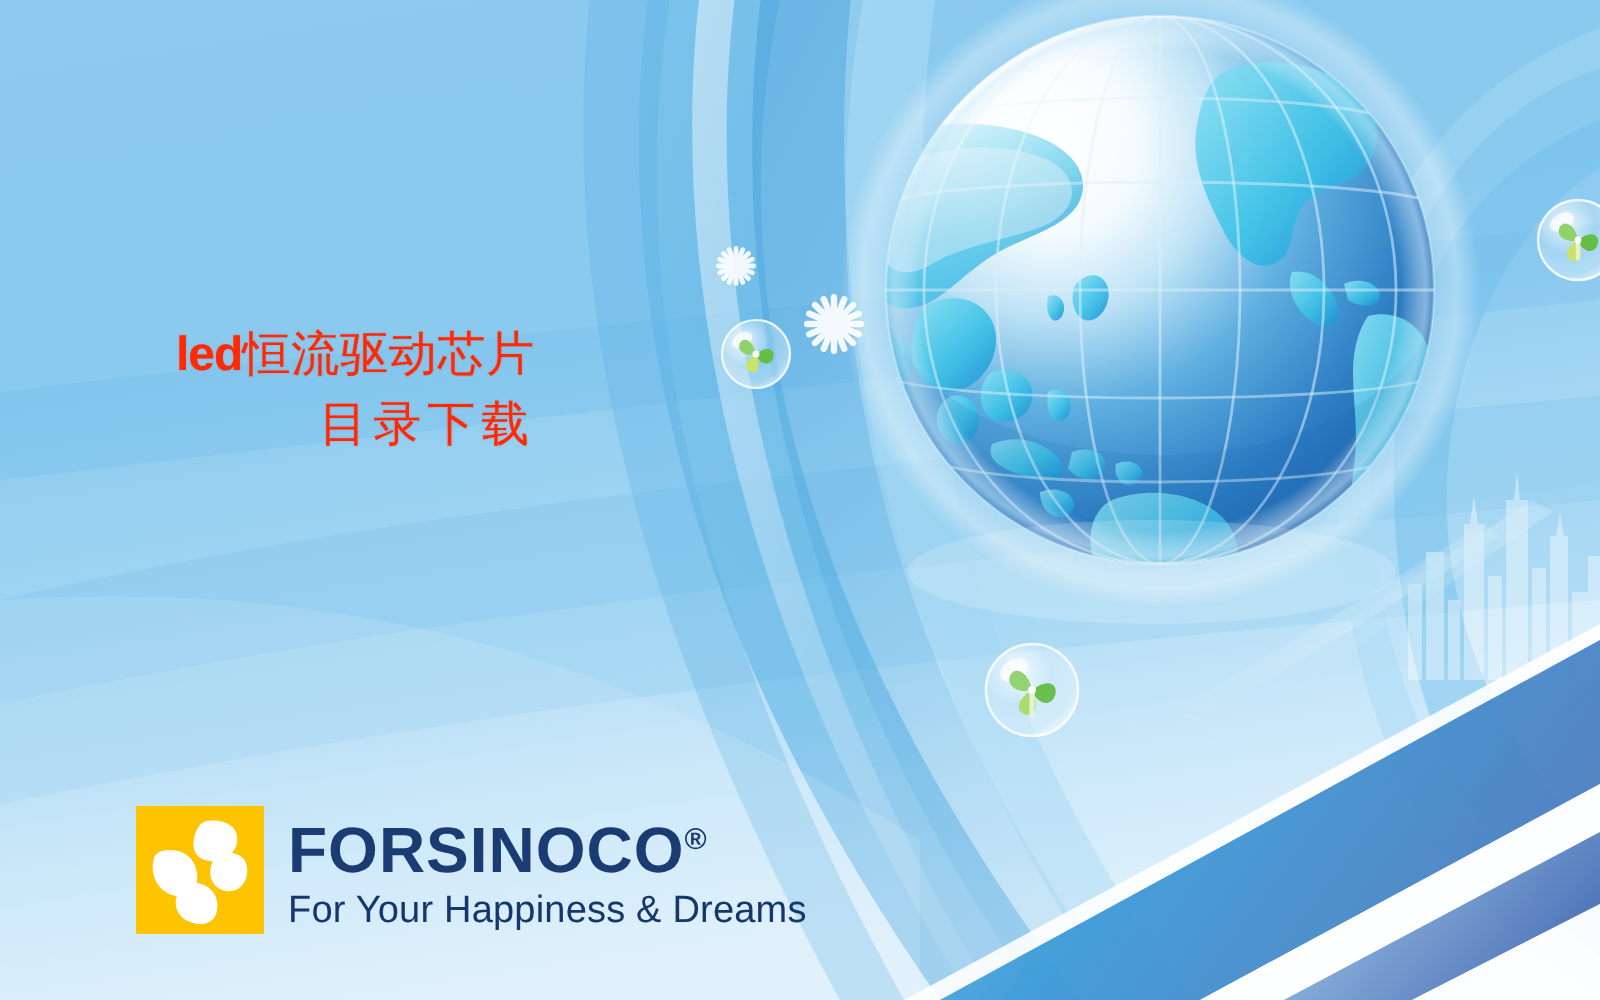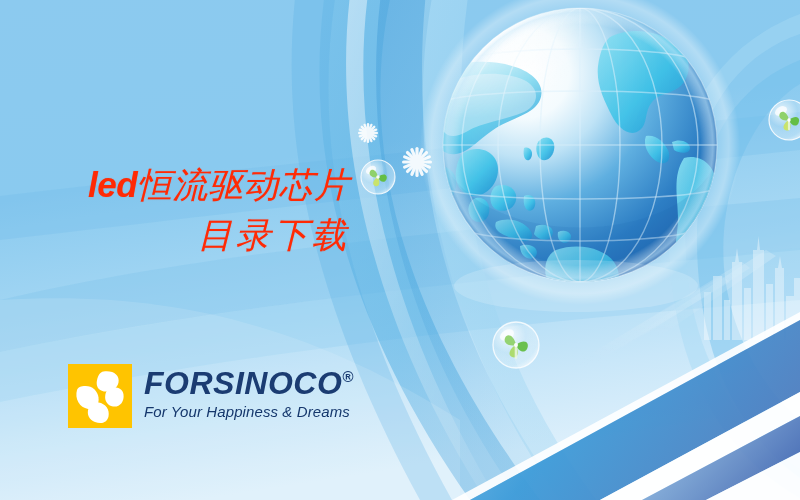--- a/index.html
+++ b/index.html
@@ -35,25 +35,24 @@
     position: absolute;
     left: 88px;
     top: 160px;
     z-index: 40;
     line-height: 1.42;
     color: #FF2A05;
     text-shadow: 0 0 1px rgba(255,42,5,.35);
   }
   .headline-line {
     display: block;
-    font-size: 35px;
+    font-size: 24px;
     font-weight: 700;
     letter-spacing: .4px;
     white-space: nowrap;
-    font-style: italic;
   }
   .headline-line.l1 {
     font-family: "DejaVu Serif", "Liberation Serif", serif;
     font-weight: 400;
   }
   .headline-line.l1 .latin {
     font-family: "Liberation Sans", sans-serif;
     font-weight: 700;
     letter-spacing: -.5px;
   }
@@ -62,26 +61,25 @@
     font-weight: 400;
     margin-left: 12px;
     letter-spacing: 3px;
     text-align: right;
   }
 
   
   #logo-lockup {
     position: absolute;
     left: 68px;
-    top: 364px;
+    top: 403px;
     z-index: 45;
     display: flex;
-    align-items: flex-start;
+    align-items: center;
     gap: 12px;
-    font-style: italic;
   }
   #logo-mark {
     position: relative;
     width: 64px;
     height: 64px;
     background: #FFC400;
     flex: 0 0 auto;
   }
   #logo-wordmark-wrap {
     padding-top: 3px;
@@ -96,21 +94,21 @@
     white-space: nowrap;
   }
   #logo-wordmark .reg {
     font-size: 15px;
     vertical-align: super;
     letter-spacing: 0;
   }
   #logo-tagline {
     display: block;
     margin-top: 5px;
-    font-size: 15px;
+    font-size: 19px;
     font-weight: 400;
     color: #15376C;
     letter-spacing: .1px;
     line-height: 1;
     white-space: nowrap;
   }
 </style>
 </head>
 <body>
 

